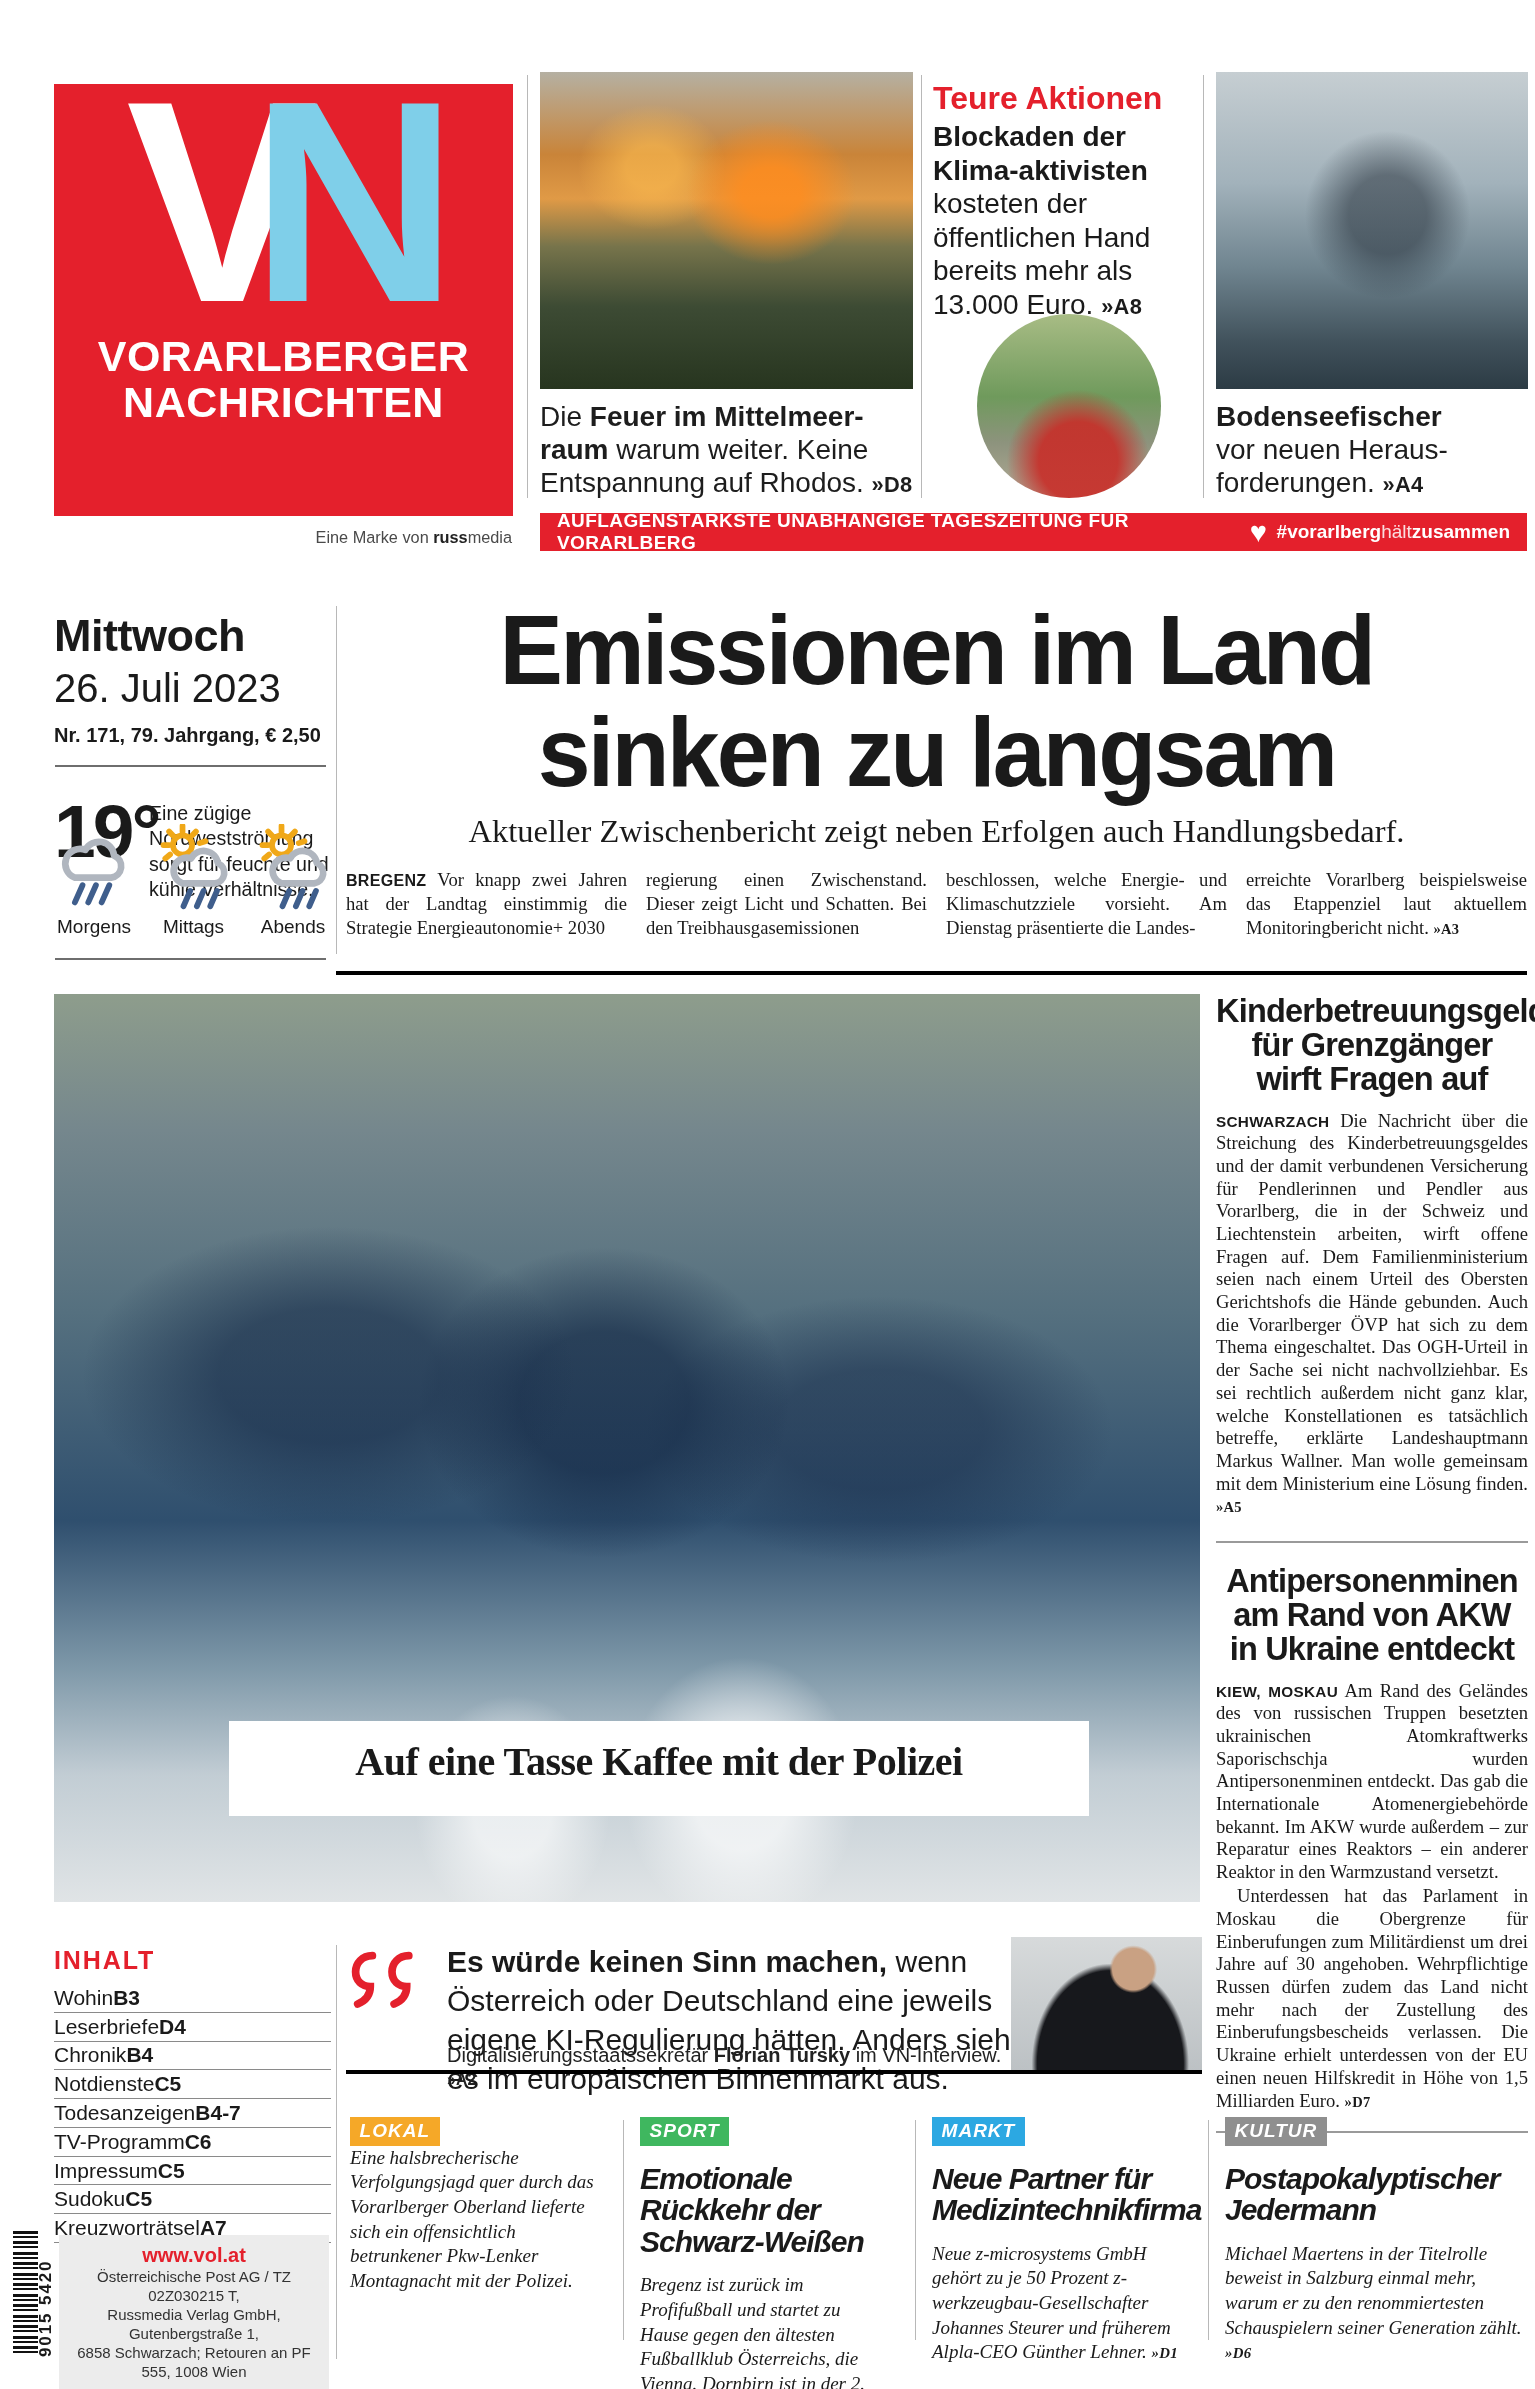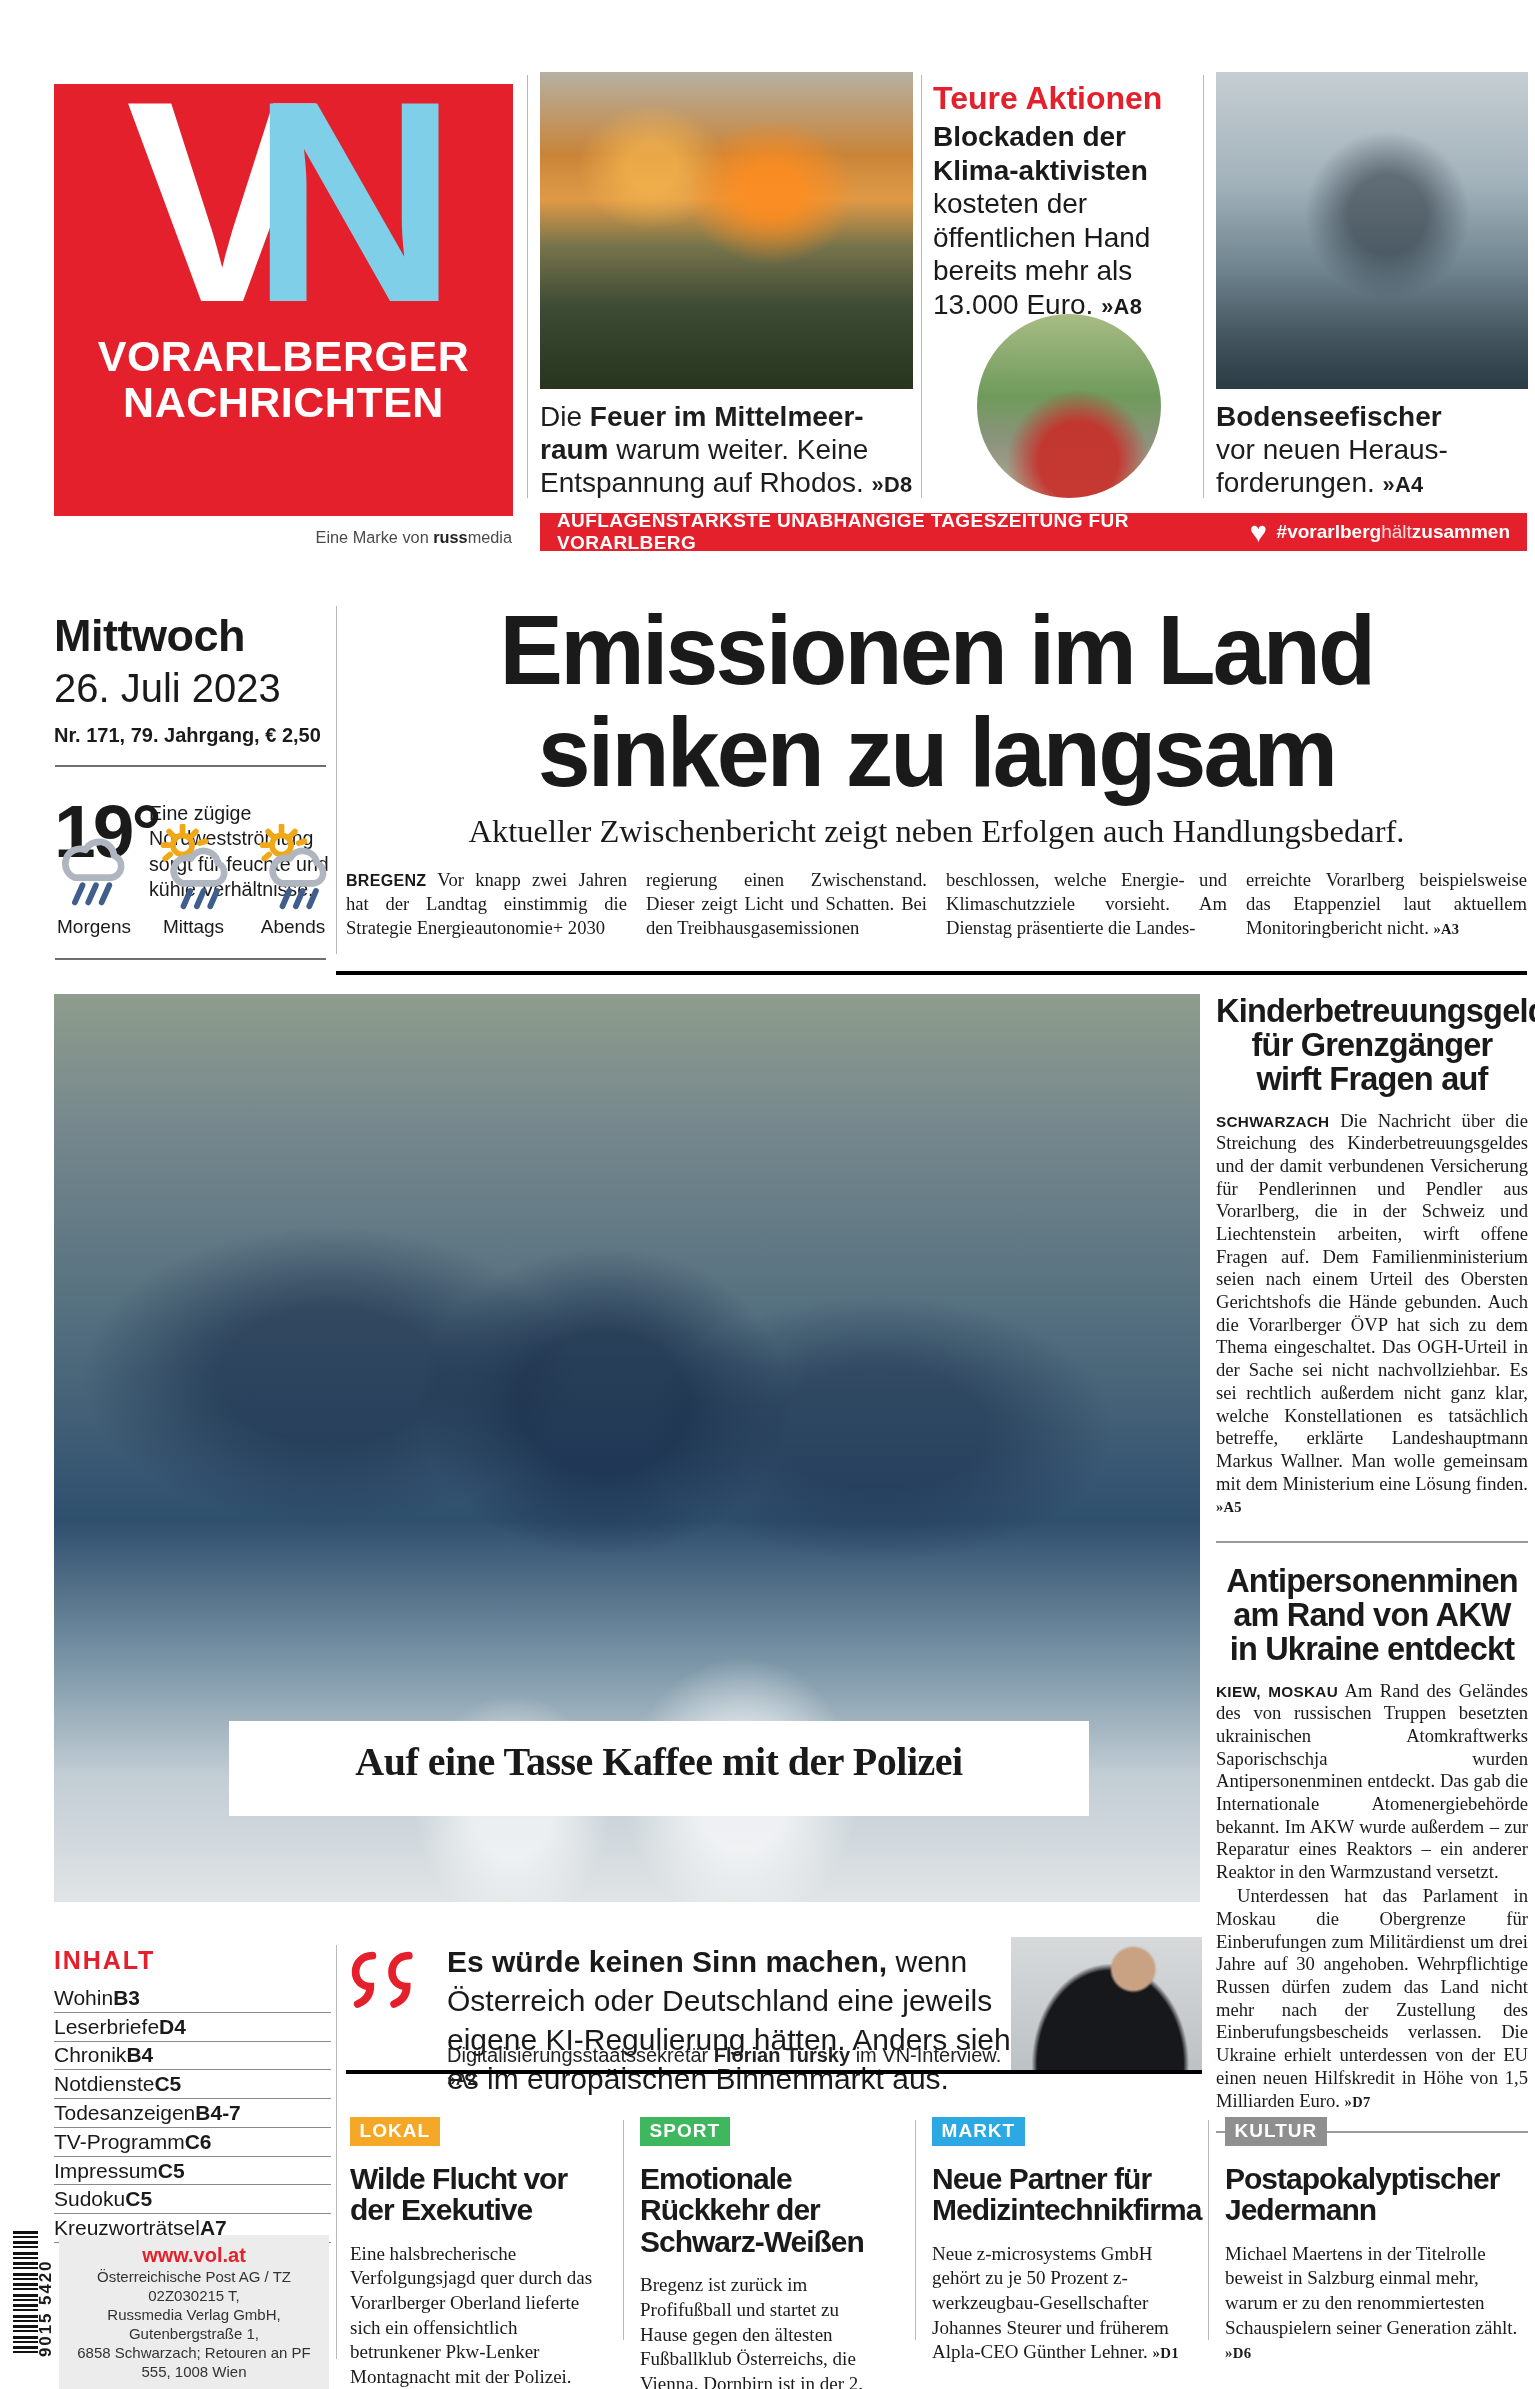--- a/index.html
+++ b/index.html
@@ -114,21 +114,21 @@
   .q-text{left:447px;top:1942px;width:574px;font-family:Liberation Sans, sans-serif;font-size:30px;line-height:1.3;}
   .q-text b{font-weight:700;}
   .q-attr{left:447px;top:2044px;width:574px;font-size:20px;color:#222;}
   .q-attr b{font-weight:800;}
   .q-photo{left:1011px;top:1937px;width:191px;height:134px;
     background:radial-gradient(circle at 64% 24%,#c9a183 0 13%,transparent 15%),
                radial-gradient(ellipse at 52% 95%,#17181c 0 52%,transparent 56%),
                linear-gradient(180deg,#d7dadb,#bcc1c4);}
 
   
-  .t-col{position:absolute;top:2117px;width:250px;}
+  .t-col{position:absolute;top:2117px;width:250px;font-style:italic;}
   .badge{display:inline-block;color:#fff;font-weight:800;font-size:19px;letter-spacing:1px;
          padding:2.9px 9.6px 3.8px;}
   .b-lokal{background:var(--badge_lokal);} .b-sport{background:var(--badge_sport);}
   .b-markt{background:var(--badge_markt);} .b-kultur{background:var(--badge_kultur);}
   .t-col h3{margin:17px 0 15.3px;font-size:30px;line-height:1.06;font-weight:900;letter-spacing:-1px;}
   .t-col .tbody{font-family:"Liberation Serif",serif;font-size:19px;line-height:1.3;}
 </style>
 </head>
 <body>
 
@@ -313,21 +313,20 @@
       <path d="M84 8 C69 8 60 19 60 31 C60 44 69 52 81 52 C81 63 75 72 63 77"></path>
     </g>
   </svg>
   <div class="abs q-text"><b>Es würde keinen Sinn machen,</b><span> wenn Österreich oder Deutschland eine jeweils eigene KI-Regulierung hätten. Anders sieht es im europäischen Binnenmarkt aus.</span></div>
   <div class="abs q-attr"><span>Digitalisierungsstaatssekretär </span><b>Florian Tursky</b><span> im VN-Interview. </span><b class="ref">»A2</b></div>
   <div class="abs q-photo"></div>
   <div class="hrule" style="left:346px;top:2070px;width:856px;height:3.8px;"></div>
 
   <div class="t-col" style="left:350px;">
     <span class="badge b-lokal">LOKAL</span>
-    <h3>Wilde Flucht vor der Exekutive</h3>
     <div class="tbody"><span>Eine halsbrecherische Verfolgungsjagd quer durch das Vorarlberger Oberland lieferte sich ein offensichtlich betrunkener Pkw-Lenker Montagnacht mit der Polizei. </span></div>
   </div>
   <div class="vrule" style="left:623px;top:2120px;height:220px;"></div>
 
   <div class="t-col" style="left:640px;">
     <span class="badge b-sport">SPORT</span>
     <h3>Emotionale Rückkehr der Schwarz-Weißen</h3>
     <div class="tbody"><span>Bregenz ist zurück im Profifußball und startet zu Hause gegen den ältesten Fußballklub Österreichs, die Vienna. Dornbirn ist in der 2. Bundesliga schon erprobt. </span></div>
   </div>
   <div class="vrule" style="left:915px;top:2120px;height:220px;"></div>

